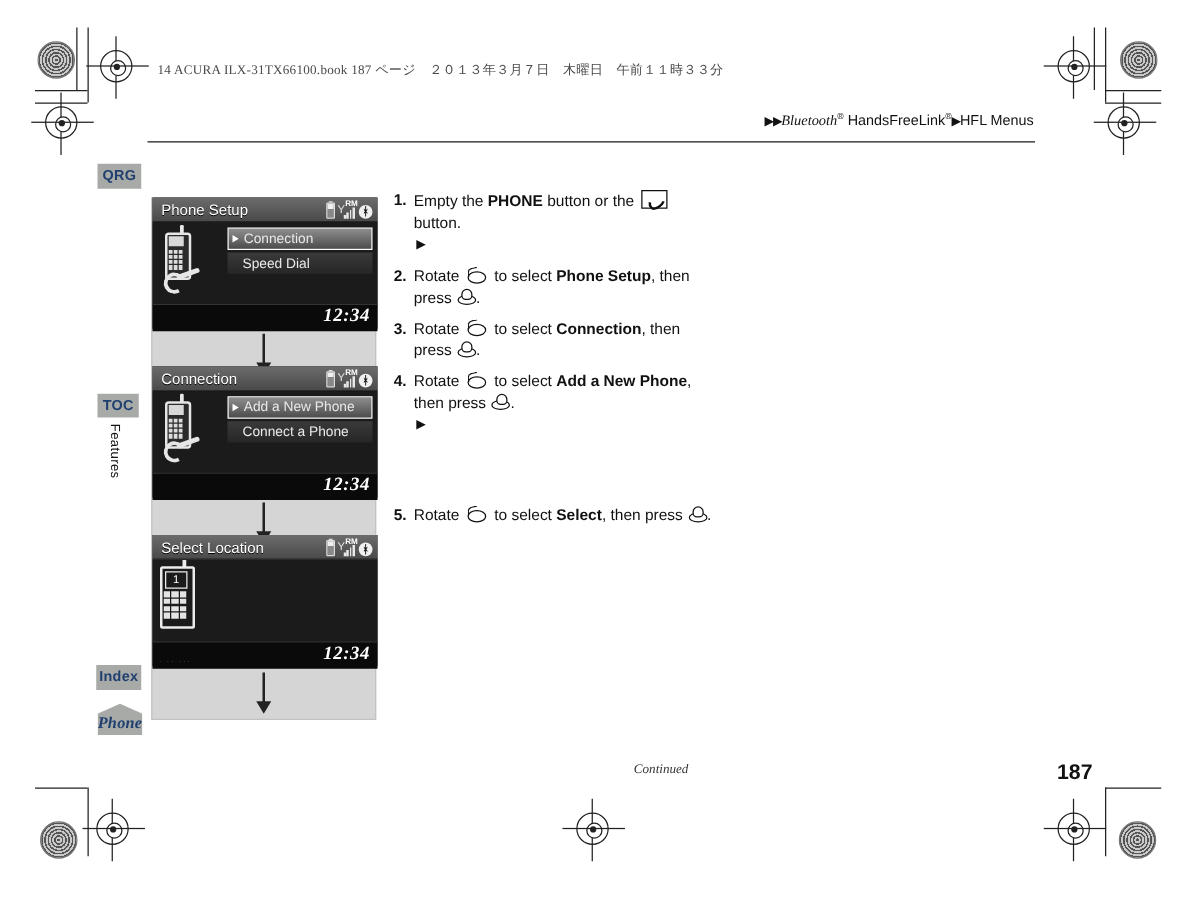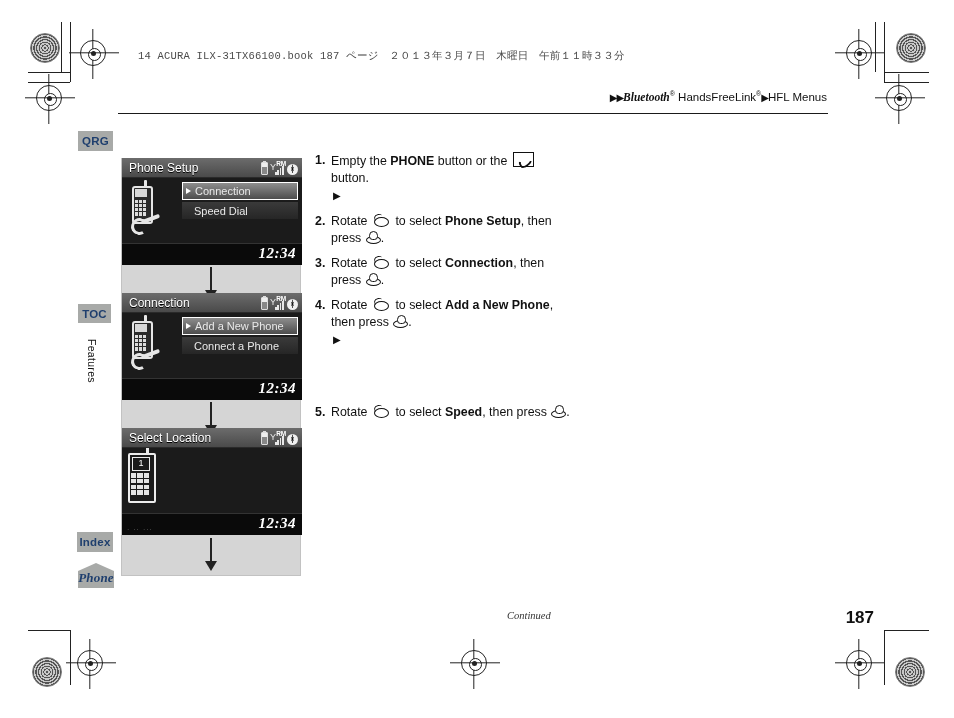--- a/index.html
+++ b/index.html
@@ -42,52 +42,52 @@
     background:
       repeating-radial-gradient(circle at 50% 50%, #555 0 1.2px, #c9c9c9 1.2px 2.6px);
     border:1px solid #777;
     box-sizing:border-box;
   }
   .hline { position:absolute; background:#222; height:1.2px; }
   .vline { position:absolute; background:#222; width:1.2px; }
 
   
   .slug {
-    position: absolute; left: 138px; top: 49px;
-    font-family: Liberation Mono, monospace;
+    position: absolute; left: 126px; top: 49px;
+    font-family: Liberation Serif, serif;
     font-size: 10.5px; color: #4a4a4a;
     letter-spacing: 0.2px;
     white-space: nowrap;
   }
 
   
   .runhead {
     position: absolute; right: 127px; top: 90px;
     font-size: 11.5px; color: #111;
     white-space: nowrap;
   }
   .runhead .tri { font-size: 10px; letter-spacing: -1px; }
-  .runhead i { font-family: "Liberation Serif", serif; font-style: italic; font-weight: bold; margin-top: 44px;}
+  .runhead i { font-family: "Liberation Serif", serif; font-style: italic; font-weight: normal; margin-top: 44px;}
   .runhead sup { font-size: 7px; vertical-align: super; }
   .rule {
     position:absolute; left:118px; top:113px; width:710px; height:1.3px; background:#1a1a1a;
   }
 
   
   .tab {
     position:absolute;
     background:#a8aaa8;
     color:#1f3f6e;
     font-weight:bold;
     font-size:11.5px;
     display:flex; align-items:center; justify-content:center;
     letter-spacing:0.2px;
   }
   #tab-qrg { left:78px; top:131px; width:35px; height:20px; }
-  #tab-toc { left:78px; top:304px; width:33px; height:19px; }
+  #tab-toc { left:78px; top:315px; width:33px; height:19px; }
   #tab-index { left:77px; top:532px; width:36px; height:20px; }
   #tab-home {
     left:78px; top:563px; width:36px; height:25px;
     background:#a8aaa8;
     clip-path: polygon(0% 32%, 50% 0%, 100% 32%, 100% 100%, 0% 100%);
     font-family:"Liberation Serif", serif;
     font-style:italic; font-size:13px; padding-top:4px;
     box-sizing:border-box;
   }
   .vert-label {
@@ -596,18 +596,18 @@
   <div class="step">
     <span class="step-n">4.</span>
     <span class="step-b"><span>Rotate </span><span class="knob-ico"></span><span> to select </span><b>Add a New Phone</b><span>, then press </span><span class="press-ico"></span><span>.</span></span>
   </div>
   <div class="sub" style="padding-left:18px">
     <span class="sub-tri">▶</span>
   </div>
 
   <div class="step" style="margin-top:56px">
     <span class="step-n">5.</span>
-    <span class="step-b"><span>Rotate </span><span class="knob-ico"></span><span> to select </span><b>Speed</b><span>, then press </span><span class="press-ico"></span><span>.</span></span>
+    <span class="step-b"><span>Rotate </span><span class="knob-ico"></span><span> to select </span><b>Select</b><span>, then press </span><span class="press-ico"></span><span>.</span></span>
   </div>
 </div>
 
 <div class="continued">Continued</div>
 <div class="pageno">187</div>
 
 </body></html>

